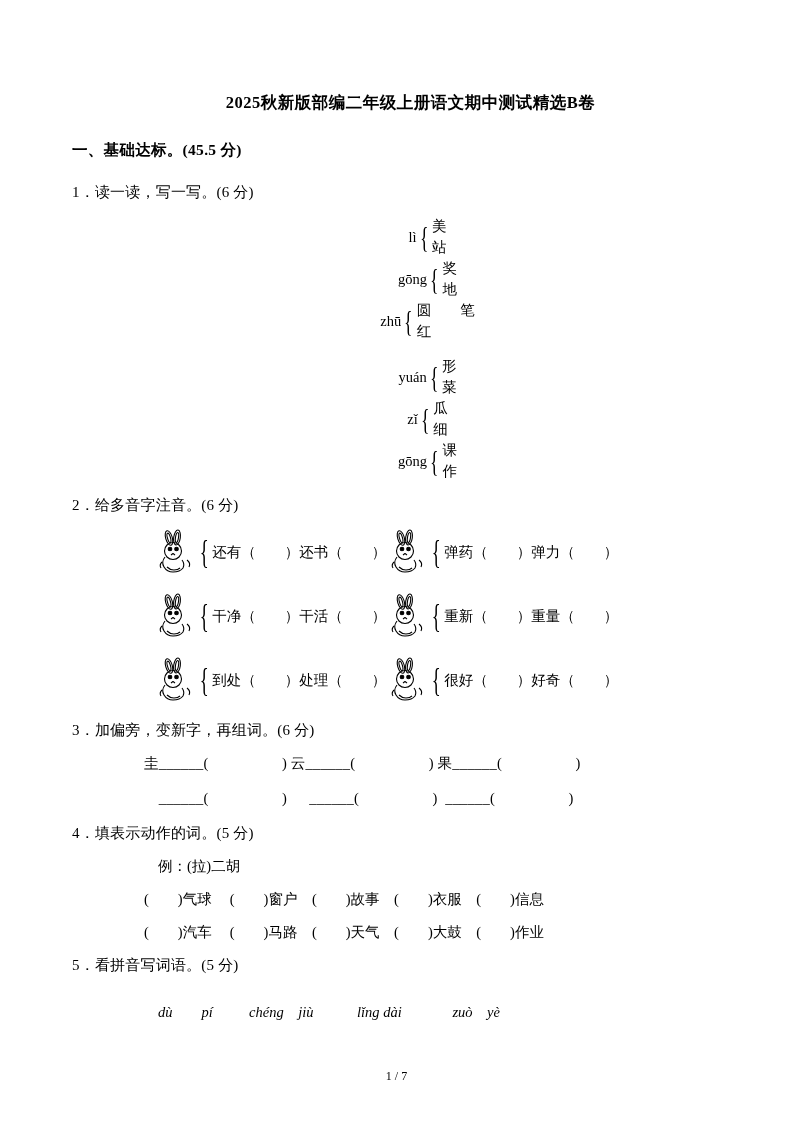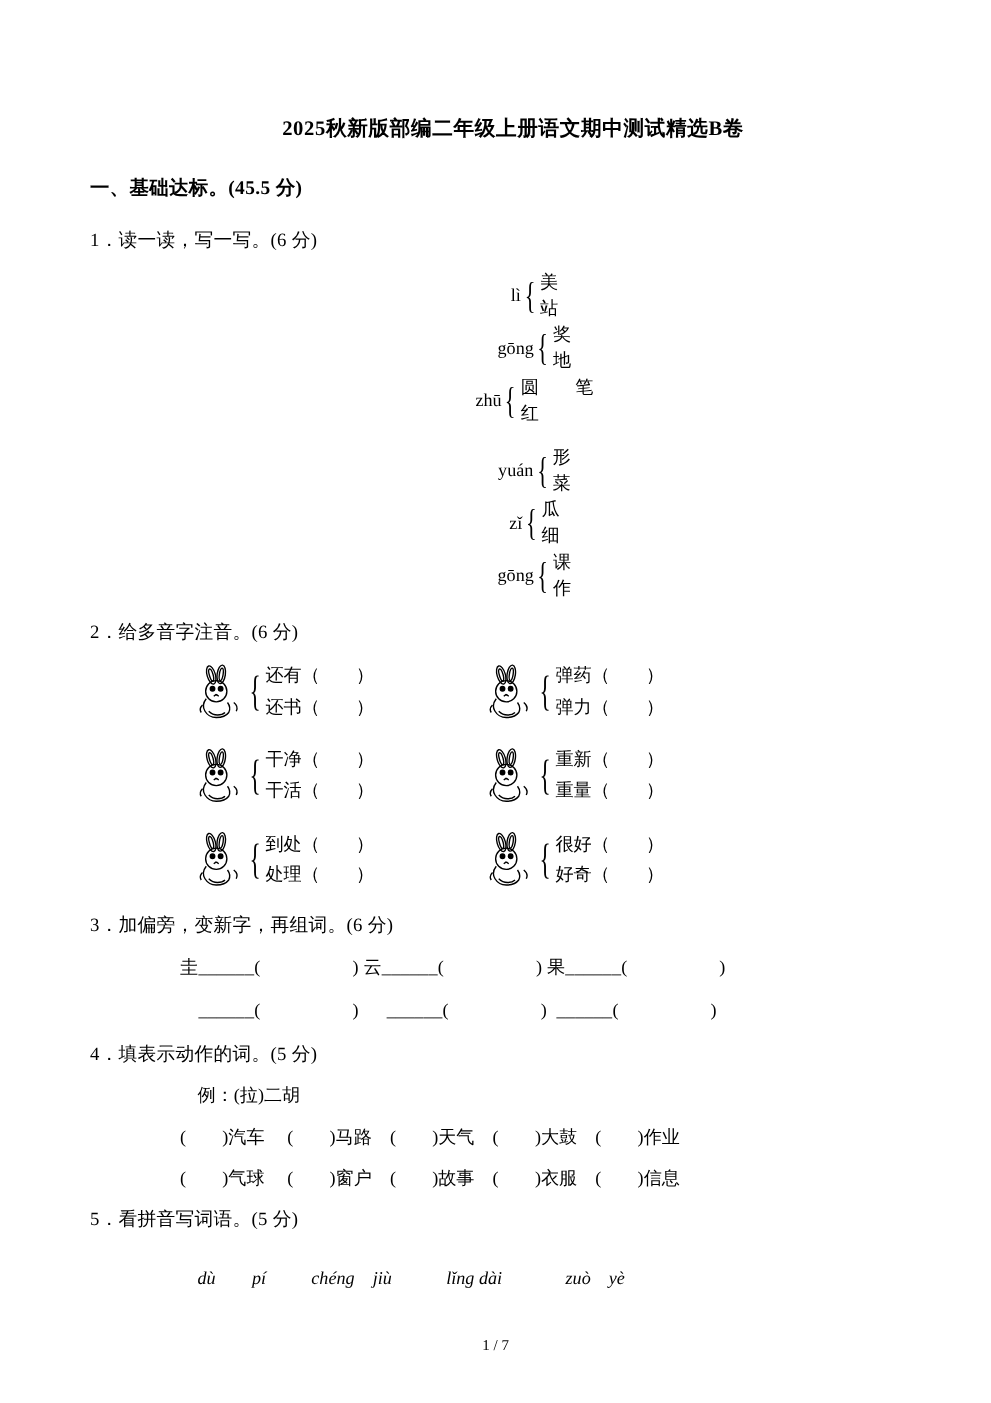--- a/index.html
+++ b/index.html
@@ -97,21 +97,21 @@
   .rabbit-ico svg { display: block; }
   .rb-brace {
     font-size: 34px;
     line-height: 1;
     transform: scaleX(0.55);
     display: inline-block;
     margin: 0 0 0 -2px;
   }
   .rb-texts {
     display: flex;
-    flex-direction: column;
+    flex-direction: row;
     font-size: 14.5px;
     line-height: 1.7;
   }
   .rb-texts span { white-space: nowrap; }
 
   
   .q3-rows { margin: 2px 0 16px 0; }
   .q3-row {
     font-size: 14.5px;
     padding-left: 72px;
@@ -376,20 +376,20 @@
   </div>
 
   <div class="q-line">3．加偏旁，变新字，再组词。(6 分)</div>
   <div class="q3-rows">
     <div class="q3-row">圭______(　　　　　) 云______(　　　　　) 果______(　　　　　)</div>
     <div class="q3-row">　______(　　　　　)  　______(　　　　　)  ______(　　　　　)</div>
   </div>
 
   <div class="q-line">4．填表示动作的词。(5 分)</div>
   <div class="q4-example">例：(拉)二胡</div>
+  <div class="q4-row">(　　)气球　 (　　)窗户　(　　)故事　(　　)衣服　(　　)信息</div>
   <div class="q4-row">(　　)汽车　 (　　)马路　(　　)天气　(　　)大鼓　(　　)作业</div>
-  <div class="q4-row">(　　)气球　 (　　)窗户　(　　)故事　(　　)衣服　(　　)信息</div>
 
   <div class="q-line">5．看拼音写词语。(5 分)</div>
   <div class="q5-row">dù　　pí　　  chéng　jiù　　　lǐng dài　　　  zuò　yè</div>
 
   <div class="footer">1 / 7</div>
 </div>
 
 </body></html>

